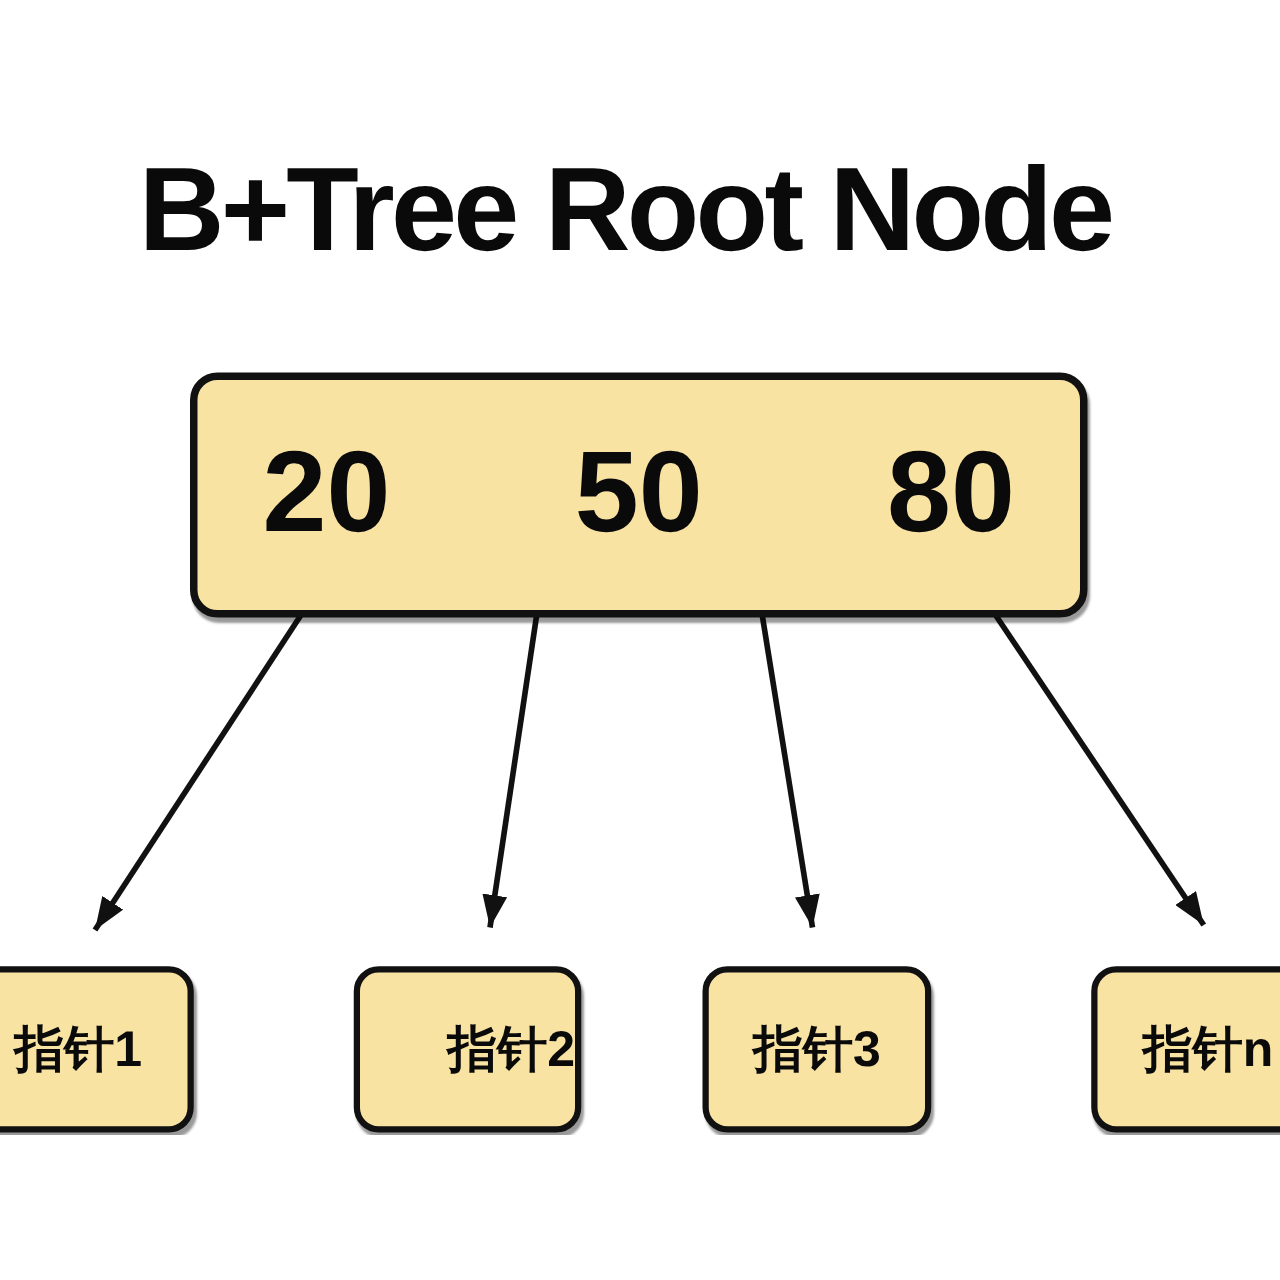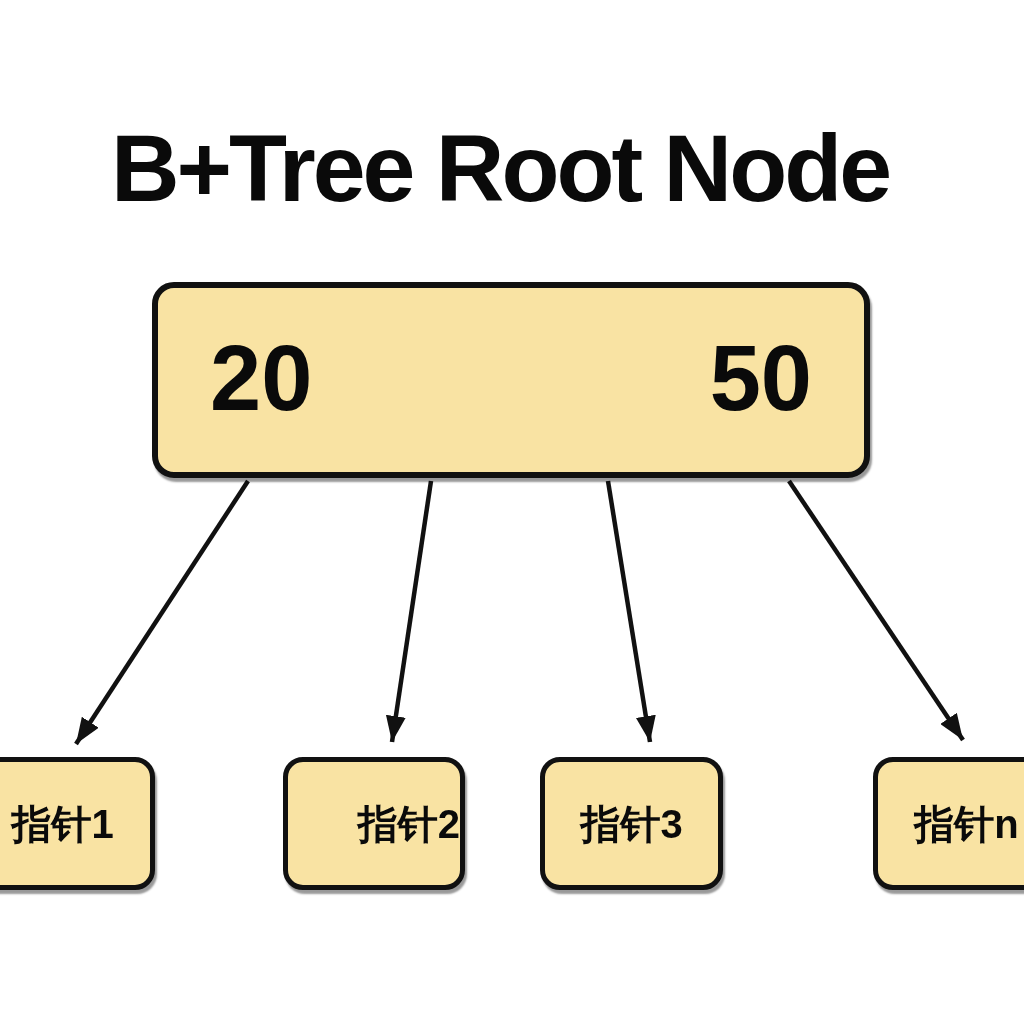--- a/index.html
+++ b/index.html
@@ -29,20 +29,21 @@
     white-space: nowrap;
   }
   .node {
     position: absolute;
     background: var(--node-fill, #F9E3A3);
     border: 6px solid var(--node-border, #111111);
     border-radius: 22px;
     box-shadow: 2px 4px 2px rgba(0,0,0,0.40);
     box-sizing: border-box;
     color: #0a0a0a;
+    margin-top: 16px;
   }
   .root-node {
     left: 152px;
     top: 282px;
     width: 718px;
     height: 196px;
   }
   .keys-row {
     display: flex;
     height: 100%;
@@ -66,21 +67,21 @@
     justify-content: center;
   }
   .child-label {
     font-size: 40px;
     font-weight: 700;
     line-height: 1;
     white-space: nowrap;
   }
   .child-1 { left: -30px; width: 185px; }
   .child-2 { left: 283px; width: 182px; justify-content: flex-end; }
-  .child-3 { left: 540px; width: 183px; justify-content: center; }
+  .child-3 { left: 562px; width: 183px; justify-content: center; }
   .child-4 { left: 873px; width: 187px; }
   #arrow-layer {
     position: absolute;
     left: 0;
     top: 0;
     width: 1024px;
     height: 1024px;
     pointer-events: none;
   }
   #arrow-layer line {
@@ -104,20 +105,21 @@
     <line x1="248" y1="481" x2="76" y2="744" marker-end="url(#ah)"></line>
     <line x1="431" y1="481" x2="392" y2="742" marker-end="url(#ah)"></line>
     <line x1="608" y1="481" x2="650" y2="742" marker-end="url(#ah)"></line>
     <line x1="789" y1="481" x2="963" y2="740" marker-end="url(#ah)"></line>
   </svg>
 
   <div class="node root-node">
     <div class="keys-row">
       <span class="key">20</span>
       <span class="key">50</span>
+      <span class="key">80</span>
     </div>
   </div>
 
   <div class="node child-node child-1">
     <span class="child-label">指针1</span>
   </div>
   <div class="node child-node child-2">
     <span class="child-label">指针2</span>
   </div>
   <div class="node child-node child-3">

